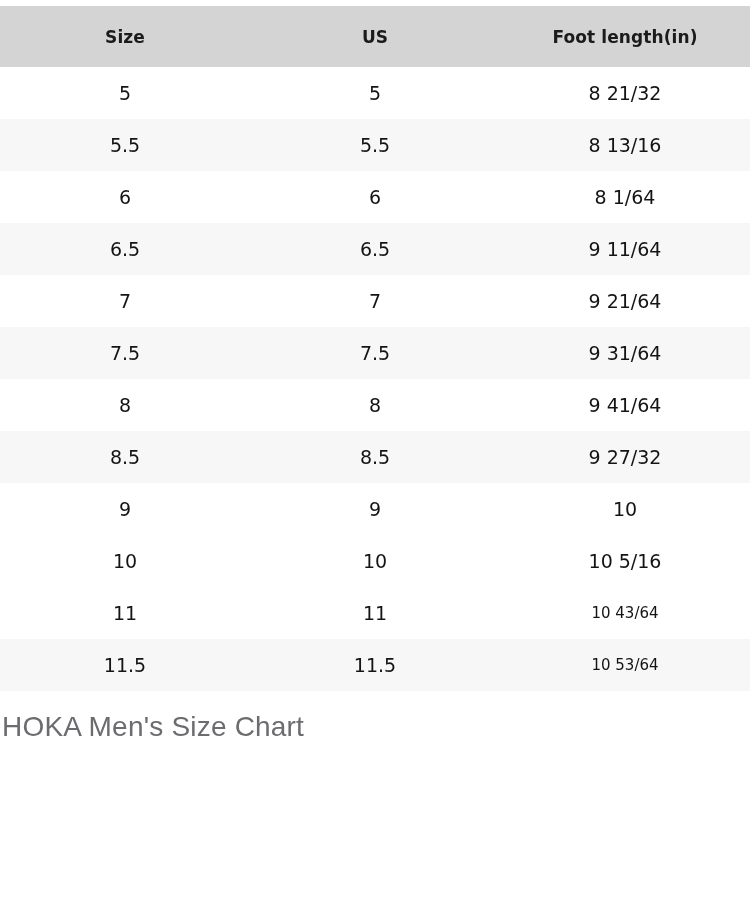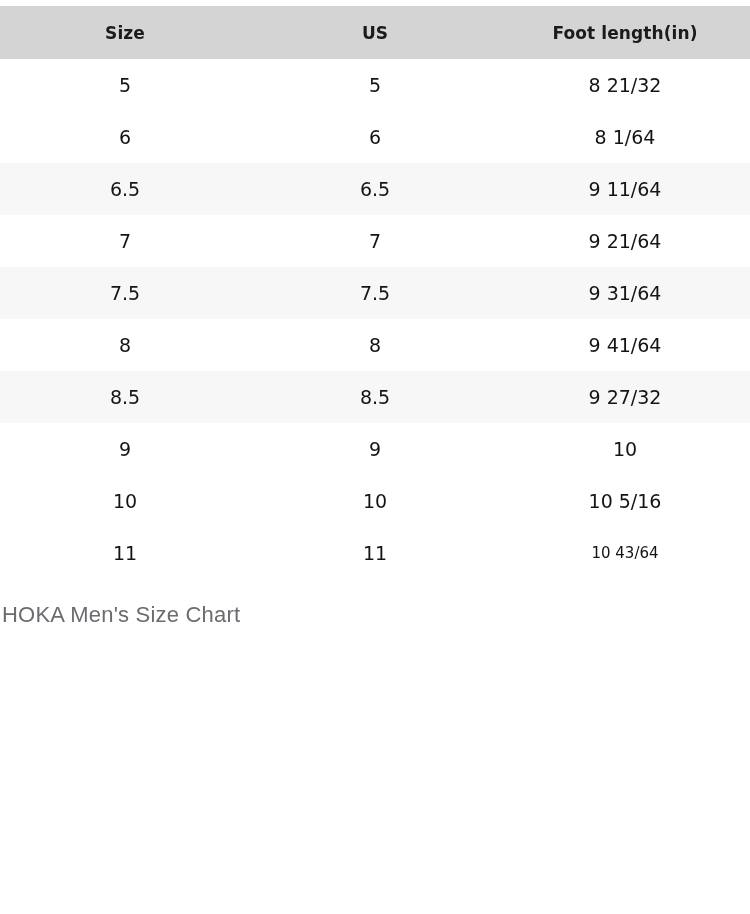--- a/index.html
+++ b/index.html
@@ -39,21 +39,21 @@
   .size-table col.c2 { width: 250px; }
   .size-table col.c3 { width: 250px; }
 
   .size-table thead th {
     background: #d4d4d4;
     color: #1b1b1b;
     font-size: 17px;
     font-weight: bold;
     letter-spacing: 0.1px;
     text-align: center;
-    height: 53px;
+    height: 61px;
     padding: 0;
     border: 0;
     vertical-align: middle;
   }
 
   .size-table tbody td {
     height: 52px;
     padding: 0;
     border: 0;
     text-align: center;
@@ -73,21 +73,21 @@
   .size-table tbody td.small {
     font-size: 15px;
   }
 
   
   .chart-caption {
     margin: 0;
     padding: 22px 16px 0 2px;
     color: #6b6b70;
     font-family: "Liberation Sans", sans-serif;
-    font-size: 22px;
+    font-size: 28px;
     font-weight: normal;
     line-height: 28px;
     letter-spacing: 0.2px;
     white-space: nowrap;
   }
 </style>
 </head>
 <body>
 
 <div class="page">
@@ -105,20 +105,25 @@
         <th>Size</th>
         <th>US</th>
         <th>Foot length(in)</th>
       </tr>
     </thead>
     <tbody id="table-body">
         <tr>
           <td>5</td>
           <td>5</td>
           <td>8 21/32</td>
+        </tr>
+        <tr class="alt">
+          <td>5.5</td>
+          <td>5.5</td>
+          <td>8 13/16</td>
         </tr>
         <tr>
           <td>6</td>
           <td>6</td>
           <td>8 1/64</td>
         </tr>
         <tr class="alt">
           <td>6.5</td>
           <td>6.5</td>
           <td>9 11/64</td>
@@ -151,18 +156,23 @@
         <tr>
           <td>10</td>
           <td>10</td>
           <td>10 5/16</td>
         </tr>
         <tr>
           <td>11</td>
           <td>11</td>
           <td class="small">10 43/64</td>
         </tr>
+        <tr class="alt">
+          <td>11.5</td>
+          <td>11.5</td>
+          <td class="small">10 53/64</td>
+        </tr>
       </tbody>
   </table>
 
   <p class="chart-caption">HOKA Men's Size Chart</p>
 
 </div>
 
 </body></html>

